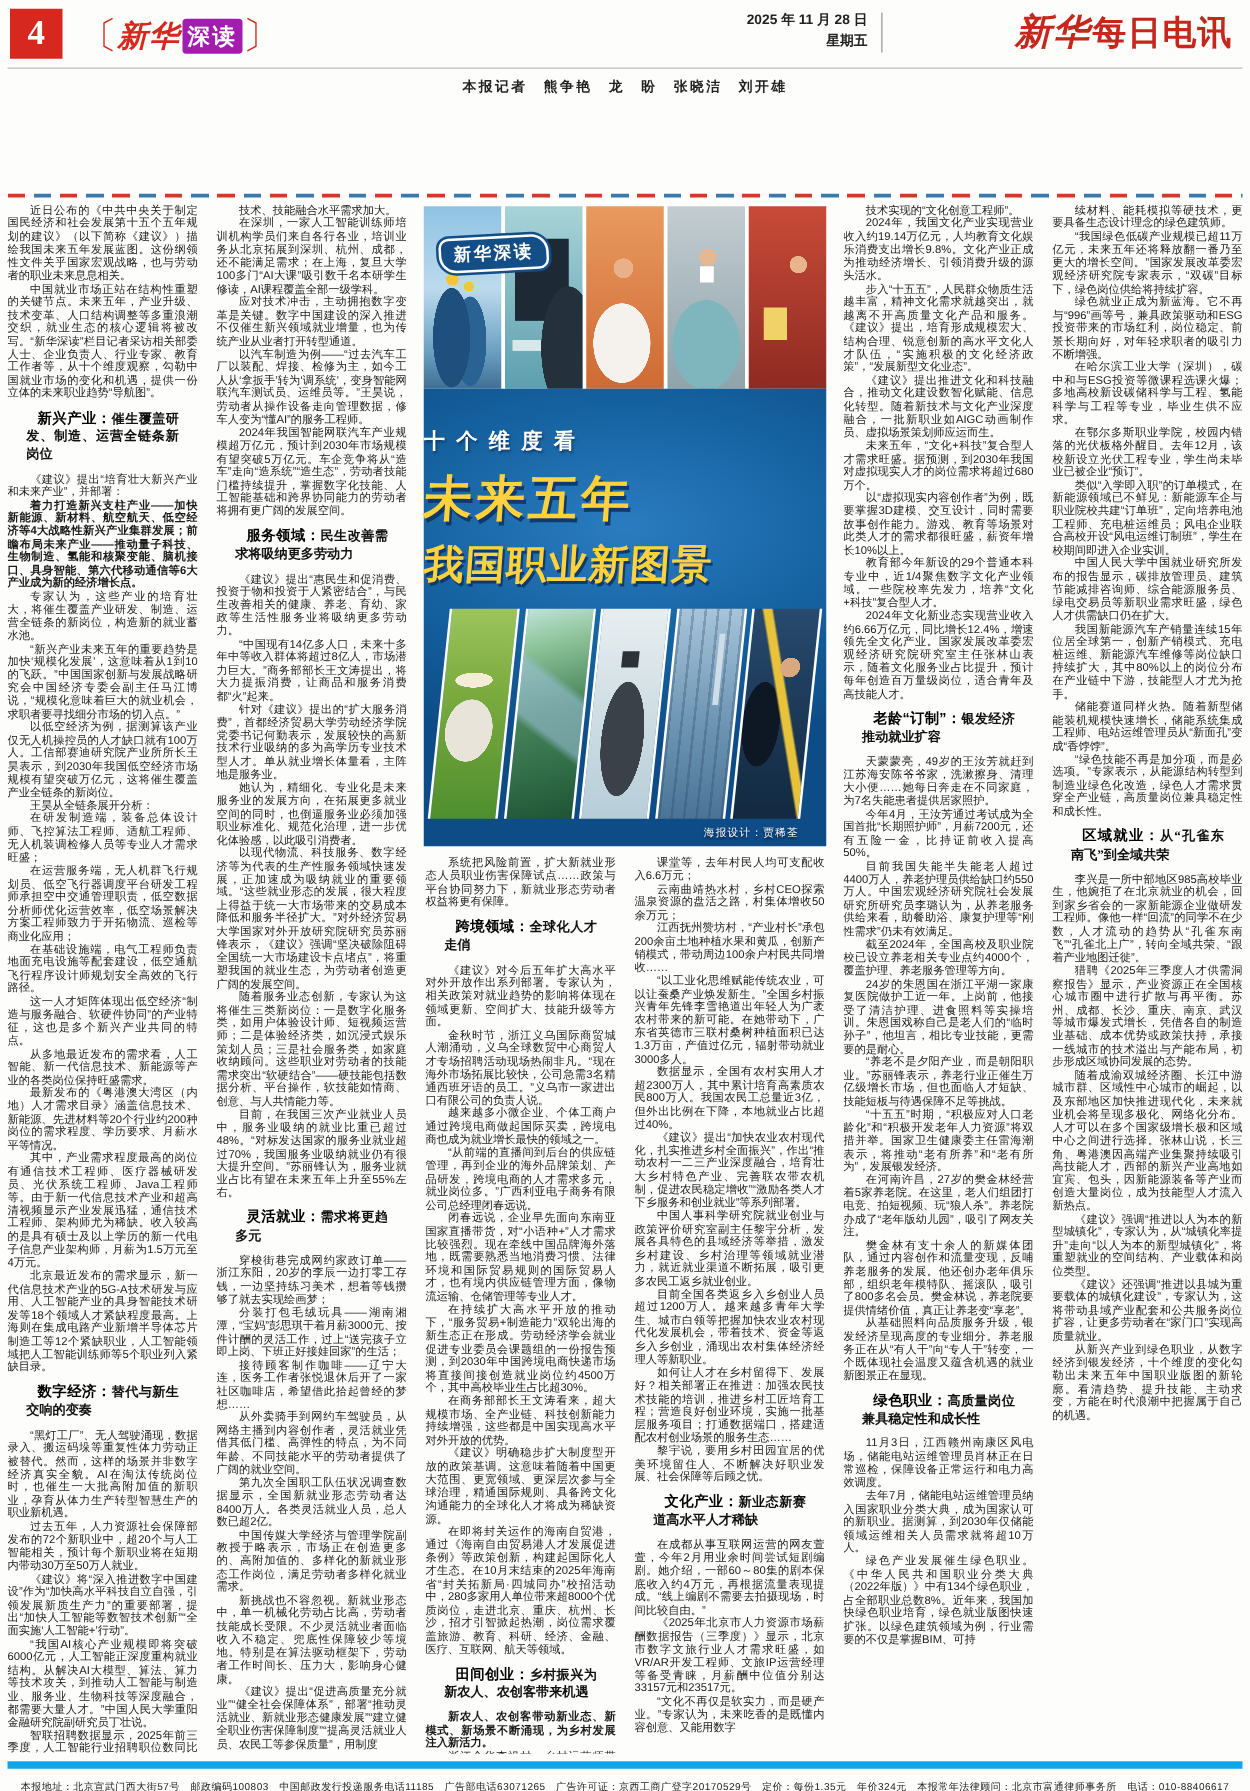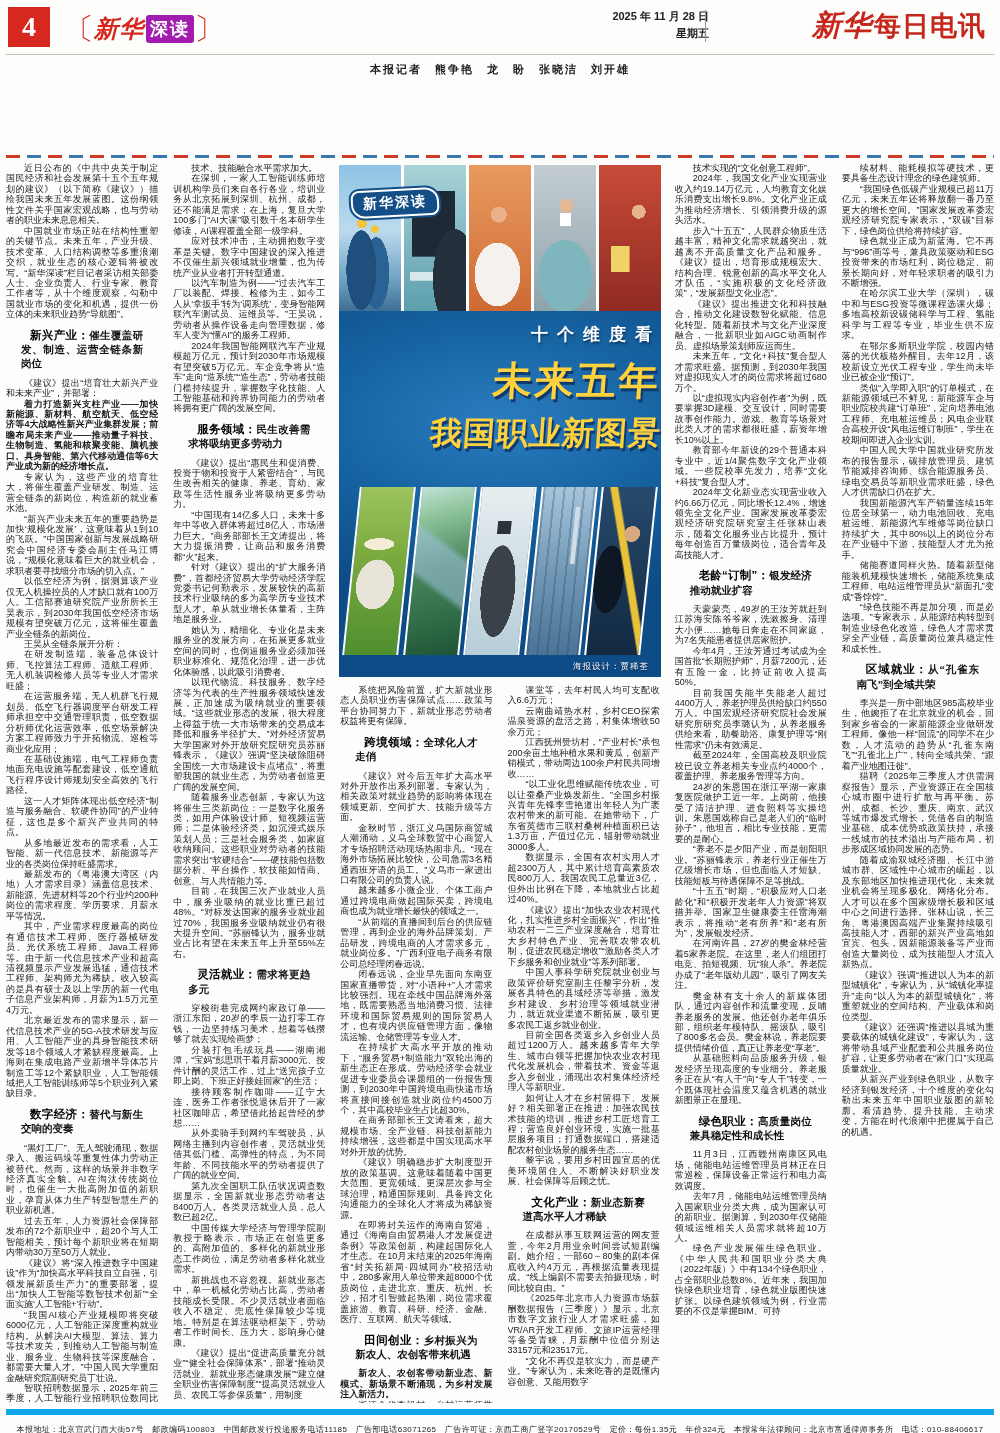--- a/index.html
+++ b/index.html
@@ -9,21 +9,21 @@
     -webkit-font-smoothing:antialiased;
   }
   
   .hdr{height:54px;position:relative;margin:0 6px;border-bottom:1px solid #bfbfba;}
   .pageno{position:absolute;left:2px;top:7px;width:42px;height:40px;background:#d7281f;color:#fff;
     font-size:28px;font-weight:800;display:flex;align-items:center;justify-content:center;font-family:"Liberation Serif",serif;}
   .logo{position:absolute;left:58px;top:6px;height:46px;display:flex;align-items:center;font-weight:800;}
   .logo .bkt{color:#d7281f;font-size:30px;font-weight:400;line-height:1;}
   .logo .xh{color:#d7281f;font-size:24px;font-family:"Liberation Serif",serif;font-style:italic;letter-spacing:1px;}
   .logo .sd{background:#a21caf;color:#fff;font-size:18px;padding:2px 4px;margin-left:2px;border-radius:3px;letter-spacing:2px;}
-  .dateblk{position:absolute;right:285px;top:8px;text-align:right;font-size:11px;font-weight:700;line-height:1.5;color:#222;}
+  .dateblk{position:absolute;right:300px;top:8px;text-align:right;font-size:11px;font-weight:700;line-height:1.5;color:#222;}
   .vline{position:absolute;right:288px;top:10px;width:1px;height:32px;background:#999;}
   .masthead{position:absolute;right:8px;top:6px;color:#c6271d;font-family:Liberation Serif, serif;font-weight:800;font-size:27px;letter-spacing:1px;}
   .masthead .scr{font-style:italic;font-size:29px;margin-right:2px;}
   
   .headzone{margin:0 6px;height:96px;position:relative;}
   .headline{padding-top:12px;text-align:center;color:#2779b7;font-family:"Liberation Serif",serif;
     font-weight:800;font-size:41px;letter-spacing:13px;white-space:nowrap;}
   .byline{text-align:center;font-size:11px;letter-spacing:2px;margin-top:7px;font-weight:700;color:#222;}
   .divider{position:absolute;bottom:0;left:0;right:0;height:3px;
     background:repeating-linear-gradient(90deg,#cf3a2b 0 14px,transparent 14px 21px,#3a79ae 21px 35px,transparent 35px 42px);}
@@ -37,32 +37,32 @@
   .sec-h{margin:8px 15px 6px;text-indent:1em;line-height:1.35;}
   .sec-label{font-size:11.5px;font-weight:800;color:#000;}
   .sec-title{font-size:10.5px;font-weight:700;font-family:"Liberation Serif",serif;color:#111;}
   
   .poster{position:absolute;left:333px;top:2px;width:322px;height:512px;background:#fff;display:flex;flex-direction:column;}
   .strip{display:flex;gap:3px;}
   .strip-top{height:146px;}
   .strip .ph{flex:1;}
   .poster-blue{flex:1;position:relative;margin-top:0;
     background:radial-gradient(ellipse 340px 180px at 50% 30%, #2a7cc0 0%, #15619f 55%, #0d4c86 100%);}
-  .ptext{text-align:right;padding-top:12px;}
+  .ptext{text-align:left;padding-top:30px;}
   .kicker{color:#fff;font-size:17px;font-weight:800;letter-spacing:9px;text-shadow:1px 2px 2px rgba(10,40,80,.7);}
   .t1{color:#ffd23c;font-size:39px;font-weight:800;font-family:"Liberation Serif",serif;transform:skewX(-4deg);
       margin-top:8px;text-shadow:2px 3px 0 rgba(15,55,105,.95);letter-spacing:3px;}
   .t2{color:#ffd23c;font-size:32px;font-weight:800;font-family:"Liberation Serif",serif;transform:skewX(-4deg);
       margin-top:4px;text-shadow:2px 3px 0 rgba(15,55,105,.95);letter-spacing:1px;}
   .strip-bottom{position:absolute;left:4px;right:4px;bottom:22px;height:168px;gap:5px;padding:0 8px;}
   .strip-bottom .ph{transform:skewX(-6deg);border-left:2px solid #fff;border-right:2px solid #fff;}
   .badge{position:absolute;top:24px;left:12px;background:#134e86;border:2px solid #fff;border-radius:8px 14px 8px 14px;
     color:#fff;font-size:14px;font-weight:800;letter-spacing:2px;padding:3px 10px;transform:rotate(-3deg);
     box-shadow:0 0 0 2px #134e86;z-index:3;}
-  .credit{position:absolute;right:12px;bottom:4px;color:#fff;font-size:8.5px;letter-spacing:1px;text-shadow:0 1px 2px rgba(0,0,40,.8);}
+  .credit{position:absolute;right:22px;bottom:4px;color:#fff;font-size:8.5px;letter-spacing:1px;text-shadow:0 1px 2px rgba(0,0,40,.8);}
   
   .ph1t{background:
     radial-gradient(circle 5px at 37% 40%, #f2c53d 98%, transparent),
     radial-gradient(circle 4px at 58% 44%, #f2c53d 98%, transparent),
     radial-gradient(ellipse 15px 40px at 36% 72%, #1f4f7c 99%, transparent),
     radial-gradient(ellipse 13px 36px at 60% 74%, #2a6294 99%, transparent),
     linear-gradient(180deg,#8fc3e4 0%,#bcdaec 45%,#6fa3c4 78%,#3f6f94 100%);}
   .ph2t{background:
     radial-gradient(ellipse 22px 50px at 82% 78%, #24313d 99%, transparent),
     linear-gradient(#1d2935,#1d2935) 45% 32%/70% 45% no-repeat,
@@ -239,21 +239,21 @@
       <p class="para">绿色产业发展催生绿色职业。《中华人民共和国职业分类大典（2022年版）》中有134个绿色职业，占全部职业总数8%。近年来，我国加快绿色职业培育，绿色就业版图快速扩张。以绿色建筑领域为例，行业需要的不仅是掌握BIM、可持</p>
     </div>
   <div class="col">
       <p class="para">续材料、能耗模拟等硬技术，更要具备生态设计理念的绿色建筑师。</p>
       <p class="para">“我国绿色低碳产业规模已超11万亿元，未来五年还将释放翻一番乃至更大的增长空间。”国家发展改革委宏观经济研究院专家表示，“双碳”目标下，绿色岗位供给将持续扩容。</p>
       <p class="para">绿色就业正成为新蓝海。它不再与“996”画等号，兼具政策驱动和ESG投资带来的市场红利，岗位稳定、前景长期向好，对年轻求职者的吸引力不断增强。</p>
       <p class="para">在哈尔滨工业大学（深圳），碳中和与ESG投资等微课程选课火爆；多地高校新设碳储科学与工程、氢能科学与工程等专业，毕业生供不应求。</p>
       <p class="para">在鄂尔多斯职业学院，校园内错落的光伏板格外醒目。去年12月，该校新设立光伏工程专业，学生尚未毕业已被企业“预订”。</p>
       <p class="para">类似“入学即入职”的订单模式，在新能源领域已不鲜见：新能源车企与职业院校共建“订单班”，定向培养电池工程师、充电桩运维员；风电企业联合高校开设“风电运维订制班”，学生在校期间即进入企业实训。</p>
       <p class="para">中国人民大学中国就业研究所发布的报告显示，碳排放管理员、建筑节能减排咨询师、综合能源服务员、绿电交易员等新职业需求旺盛，绿色人才供需缺口仍在扩大。</p>
-      <p class="para">我国新能源汽车产销量连续15年位居全球第一，动力电池回收、充电桩运维、新能源汽车维修等岗位缺口持续扩大，其中80%以上的岗位分布在产业链中下游，技能型人才尤为抢手。</p>
+      <p class="para">我国新能源汽车产销量连续15年位居全球第一，创新产销模式、充电桩运维、新能源汽车维修等岗位缺口持续扩大，其中80%以上的岗位分布在产业链中下游，技能型人才尤为抢手。</p>
       <p class="para">储能赛道同样火热。随着新型储能装机规模快速增长，储能系统集成工程师、电站运维管理员从“新面孔”变成“香饽饽”。</p>
       <p class="para">“绿色技能不再是加分项，而是必选项。”专家表示，从能源结构转型到制造业绿色化改造，绿色人才需求贯穿全产业链，高质量岗位兼具稳定性和成长性。</p>
       <div class="sec-h"><span class="sec-label">区域就业：</span><span class="sec-title">从“孔雀东南飞”到全域共荣</span></div>
       <p class="para">李兴是一所中部地区985高校毕业生，他婉拒了在北京就业的机会，回到家乡省会的一家新能源企业做研发工程师。像他一样“回流”的同学不在少数，人才流动的趋势从“孔雀东南飞”“孔雀北上广”，转向全域共荣、“跟着产业地图迁徙”。</p>
       <p class="para">猎聘《2025年三季度人才供需洞察报告》显示，产业资源正在全国核心城市圈中进行扩散与再平衡。苏州、成都、长沙、重庆、南京、武汉等城市爆发式增长，凭借各自的制造业基础、成本优势或政策扶持，承接一线城市的技术溢出与产能布局，初步形成区域协同发展的态势。</p>
       <p class="para">随着成渝双城经济圈、长江中游城市群、区域性中心城市的崛起，以及东部地区加快推进现代化，未来就业机会将呈现多极化、网络化分布。人才可以在多个国家级增长极和区域中心之间进行选择。张林山说，长三角、粤港澳因高端产业集聚持续吸引高技能人才，西部的新兴产业高地如宜宾、包头，因新能源装备等产业而创造大量岗位，成为技能型人才流入新热点。</p>
       <p class="para">《建议》强调“推进以人为本的新型城镇化”，专家认为，从“城镇化率提升”走向“以人为本的新型城镇化”，将重塑就业的空间结构、产业载体和岗位类型。</p>
       <p class="para">《建议》还强调“推进以县城为重要载体的城镇化建设”，专家认为，这将带动县域产业配套和公共服务岗位扩容，让更多劳动者在“家门口”实现高质量就业。</p>
       <p class="para">从新兴产业到绿色职业，从数字经济到银发经济，十个维度的变化勾勒出未来五年中国职业版图的新轮廓。看清趋势、提升技能、主动求变，方能在时代浪潮中把握属于自己的机遇。</p>
     </div>

